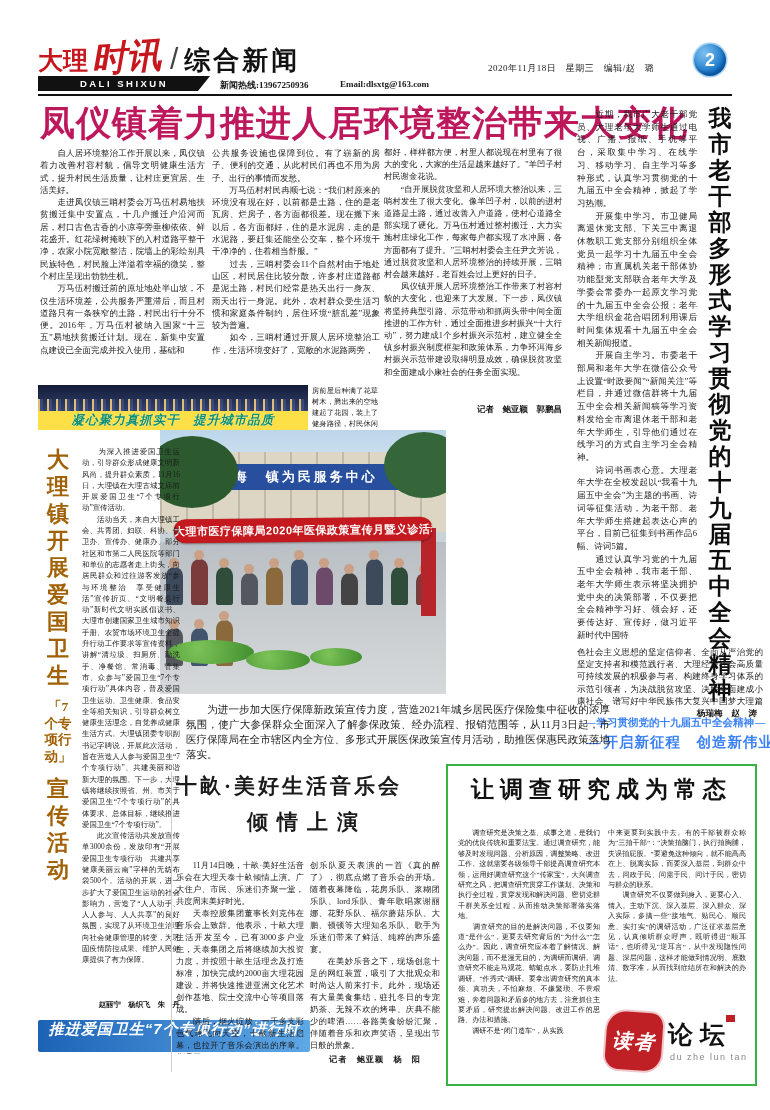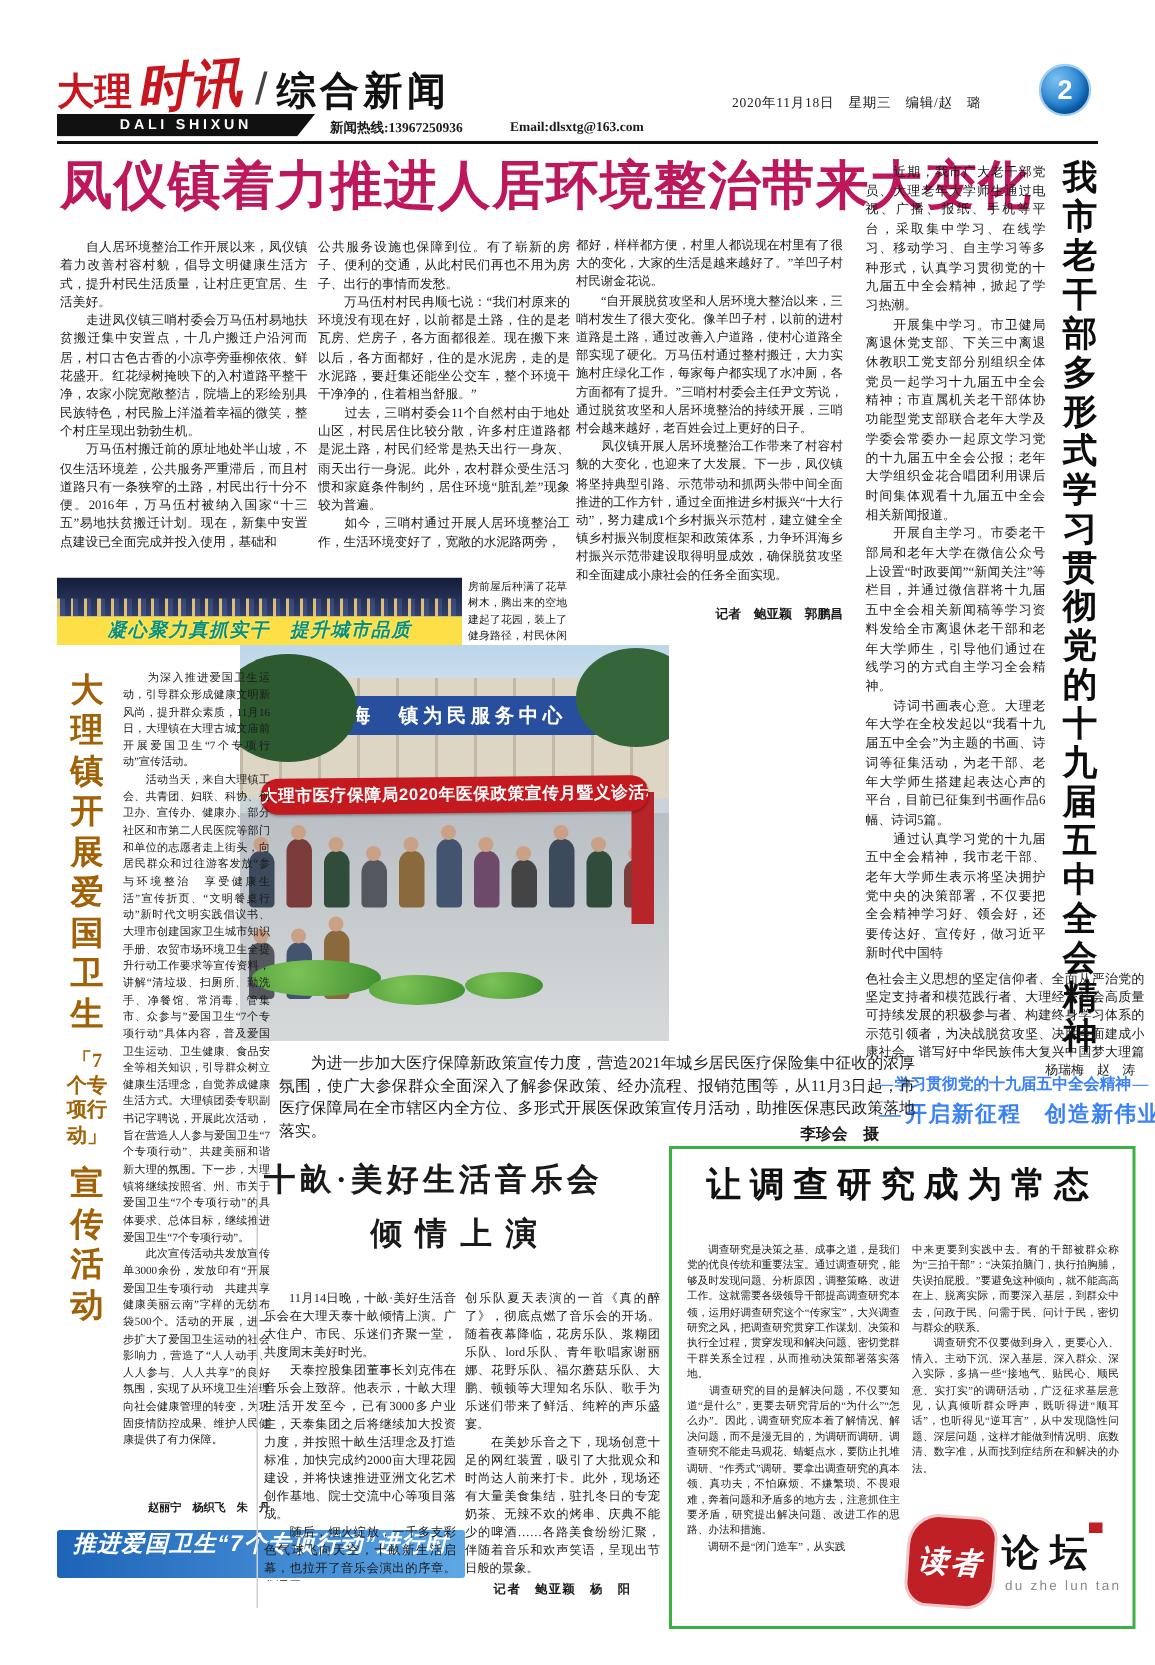--- a/index.html
+++ b/index.html
@@ -23,40 +23,40 @@
   .headrule{left:38px;top:94px;width:694px;height:2px;background:#111;}
   .dateline{left:488px;top:62px;font-weight:normal;font-size:9px;letter-spacing:.5px;color:#222;}
   .badge{left:694px;top:44px;width:32px;height:32px;border-radius:50%;
          background:radial-gradient(circle at 32% 28%,#7cc0f0,#1273c8 70%);
          color:#fff;font:bold 18px "Liberation Sans",sans-serif;text-align:center;line-height:32px;
          box-shadow:inset -2px -3px 4px rgba(0,40,90,.45), 0 0 0 1.5px #9fd0f2;}
 
   
   .headline{left:40px;top:100px;width:642px;height:54px;text-align:center;white-space:nowrap;
             font-family:"Liberation Sans",sans-serif;font-weight:900;font-size:35px;letter-spacing:1px;color:#be185d;}
-  .mcol{top:158px;height:222px;font-size:8.5px;line-height:12.3px;}
+  .mcol{top:147px;height:222px;font-size:8.5px;line-height:12.3px;}
   .mc1{left:40px;width:165px;}
   .mc2{left:212px;width:168px;}
   .mc3{left:384px;width:178px;height:240px;font-size:8.3px;line-height:12.2px;}
   .m-inset{left:312px;top:386px;width:66px;height:44px;font-size:7.2px;line-height:10.9px;}
   .m-byline{left:384px;top:404px;width:178px;text-align:right;font-weight:bold;font-size:8.5px;}
 
   
   .city{left:38px;top:385px;width:270px;height:45px;overflow:hidden;}
   .city-sky{position:absolute;inset:0 0 19px 0;background:linear-gradient(#141c38,#31406e);}
   .city-lights{position:absolute;left:0;right:0;bottom:19px;height:12px;
     background:repeating-linear-gradient(90deg,rgba(255,214,120,.85) 0 2px,rgba(90,110,170,.35) 2px 5px,transparent 5px 9px);}
   .city-band{position:absolute;left:0;right:0;bottom:0;height:19px;background:#fde047;
     color:#0e8f6e;font:italic 900 12.5px "Liberation Sans",sans-serif;text-align:center;line-height:19px;letter-spacing:1px;
     text-shadow:0 0 1px #fff;white-space:nowrap;}
 
   
   .sb-top{left:577px;top:108px;width:120px;height:544px;font-size:8.6px;line-height:12.7px;}
   .sb-bottom{left:577px;top:646px;width:186px;height:62px;font-size:8.6px;line-height:12.2px;}
-  .sb-byline{left:577px;top:708px;width:180px;text-align:right;font-weight:normal;font-size:8.6px;}
+  .sb-byline{left:577px;top:708px;width:180px;text-align:right;font-weight:bold;font-size:8.6px;}
   .sb-title{left:705px;top:106px;width:30px;font-weight:900;font-size:23px;line-height:26px;
             word-break:break-all;text-align:center;color:#0d0d0d;}
 
   
   .slogan{left:584px;top:716px;width:178px;height:46px;text-align:center;color:#3b82f6;}
   .sg1{font-weight:bold;font-size:10.5px;white-space:nowrap;}
   .sg1::before,.sg1::after{content:"—";margin:0 1px;}
   .sg2{font-weight:900;font-size:14.5px;letter-spacing:1px;margin-top:3px;white-space:nowrap;}
   .sg2::before,.sg2::after{content:"—";margin:0 2px;}
 
@@ -206,21 +206,20 @@
       <span class="pp pf"></span>
       <span class="pp pe tall"></span>
     </div>
     <div class="veg v1"></div>
     <div class="veg v2"></div>
     <div class="veg v3"></div>
     <div class="ph-flag"></div>
     <div class="ph-banner">大理市医疗保障局2020年医保政策宣传月暨义诊活动</div>
   </div>
   <div class="abs flow caption">　　为进一步加大医疗保障新政策宣传力度，营造2021年城乡居民医疗保险集中征收的浓厚氛围，使广大参保群众全面深入了解参保政策、经办流程、报销范围等，从11月3日起，市医疗保障局在全市辖区内全方位、多形式开展医保政策宣传月活动，助推医保惠民政策落地落实。</div>
-  <div class="abs credit">李珍会　摄</div>
 
   <div class="abs l-title">
     <span class="lt1">大理镇开展爱国卫生</span>
     <span class="ltq">「7个专项行动」</span>
     <span class="lt2">宣传活动</span>
   </div>
   <div class="abs flow l-body">　　为深入推进爱国卫生运动，引导群众形成健康文明新风尚，提升群众素质，11月16日，大理镇在大理古城文庙前开展爱国卫生“7个专项行动”宣传活动。
 　　活动当天，来自大理镇工会、共青团、妇联、科协、创卫办、宣传办、健康办、部分社区和市第二人民医院等部门和单位的志愿者走上街头，向居民群众和过往游客发放“参与环境整治　享受健康生活”宣传折页、“文明餐桌行动”新时代文明实践倡议书、大理市创建国家卫生城市知识手册、农贸市场环境卫生全提升行动工作要求等宣传资料，讲解“清垃圾、扫厕所、勤洗手、净餐馆、常消毒、管集市、众参与”爱国卫生“7个专项行动”具体内容，普及爱国卫生运动、卫生健康、食品安全等相关知识，引导群众树立健康生活理念，自觉养成健康生活方式。大理镇团委专职副书记字聘说，开展此次活动，旨在营造人人参与爱国卫生“7个专项行动”、共建美丽和谐新大理的氛围。下一步，大理镇将继续按照省、州、市关于爱国卫生“7个专项行动”的具体要求、总体目标，继续推进爱国卫生“7个专项行动”。
 　　此次宣传活动共发放宣传单3000余份，发放印有“开展爱国卫生专项行动　共建共享健康美丽云南”字样的无纺布袋500个。活动的开展，进一步扩大了爱国卫生运动的社会影响力，营造了“人人动手、人人参与、人人共享”的良好氛围，实现了从环境卫生治理向社会健康管理的转变，为巩固疫情防控成果、维护人民健康提供了有力保障。</div>
   <div class="abs l-byline">赵丽宁　杨织飞　朱　丹</div>

